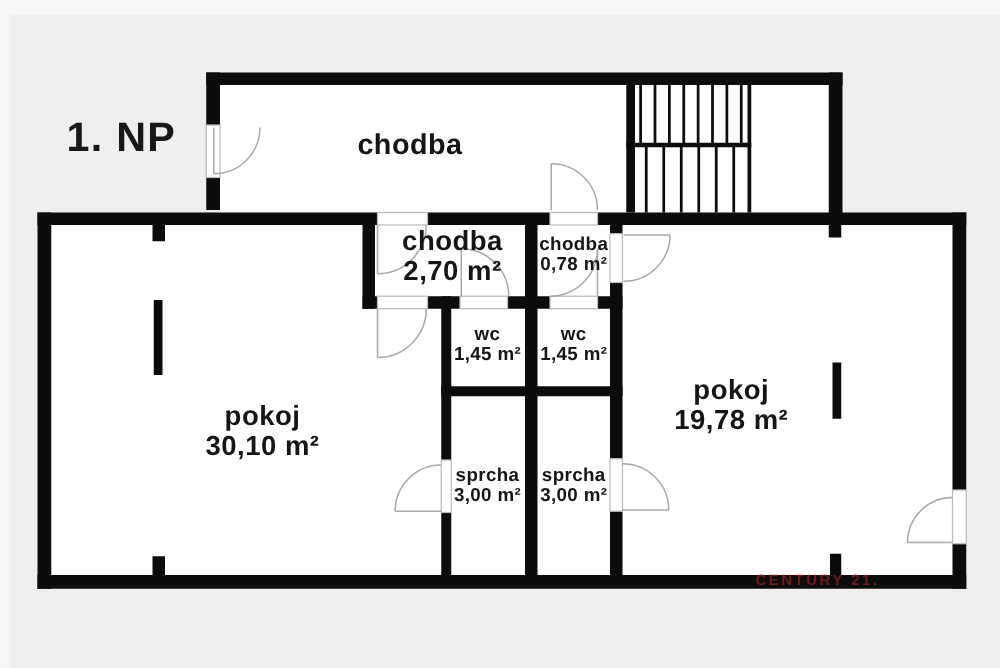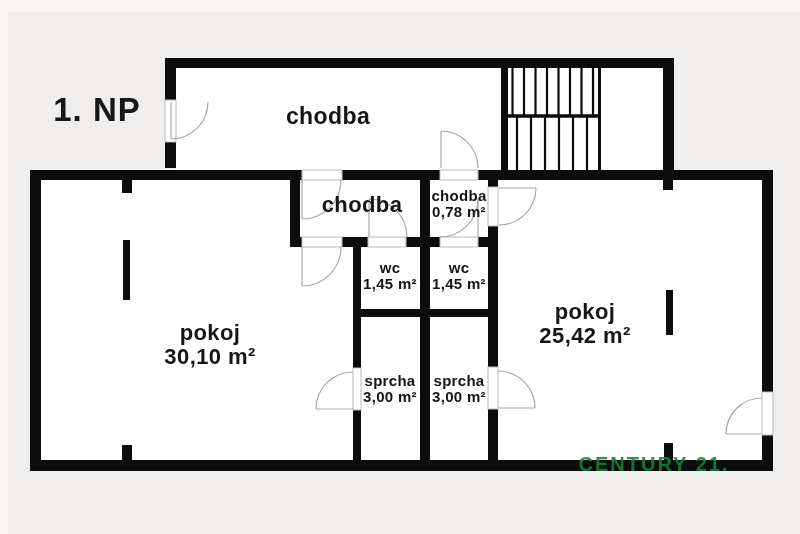--- a/index.html
+++ b/index.html
@@ -22,21 +22,21 @@
   }
   .lbl-lg{font-size:22px;}
   .lbl-xl{font-size:23px;}
   .lbl-sm{font-size:15px;letter-spacing:0.3px;}
   .floor-label{
     position:absolute;transform:translate(-50%,-50%);
     font-size:33px;font-weight:bold;color:#171717;letter-spacing:1px;white-space:nowrap;
   }
   .watermark{
     position:absolute;transform:translate(-50%,-50%);
-    font-size:20px;font-weight:bold;color:#15803d;opacity:0.88;
+    font-size:12px;font-weight:bold;color:#7f1d1d;opacity:0.88;
     letter-spacing:2px;white-space:nowrap;
   }
 </style>
 </head>
 <body>
 
 <div id="stage">
   <div class="edge-band-top"></div>
   <div class="edge-band-left"></div>
 
@@ -169,20 +169,21 @@
   </svg>
 
   <div class="floor-label" style="left:97px;top:110px">1. NP</div>
 
   <div class="room-label lbl-xl" style="left:328px;top:116px">
     <span>chodba</span>
   </div>
 
   <div class="room-label lbl-lg" style="left:362px;top:205px">
     <span>chodba</span>
+    <span>2,70 m²</span>
   </div>
 
   <div class="room-label lbl-sm" style="left:459px;top:204px">
     <span>chodba</span>
     <span>0,78 m²</span>
   </div>
 
   <div class="room-label lbl-sm" style="left:390px;top:276px">
     <span>wc</span>
     <span>1,45 m²</span>
@@ -193,21 +194,21 @@
     <span>1,45 m²</span>
   </div>
 
   <div class="room-label lbl-lg" style="left:210px;top:345px">
     <span>pokoj</span>
     <span>30,10 m²</span>
   </div>
 
   <div class="room-label lbl-lg" style="left:585px;top:324px">
     <span>pokoj</span>
-    <span>25,42 m²</span>
+    <span>19,78 m²</span>
   </div>
 
   <div class="room-label lbl-sm" style="left:390px;top:389px">
     <span>sprcha</span>
     <span>3,00 m²</span>
   </div>
 
   <div class="room-label lbl-sm" style="left:459px;top:389px">
     <span>sprcha</span>
     <span>3,00 m²</span>

